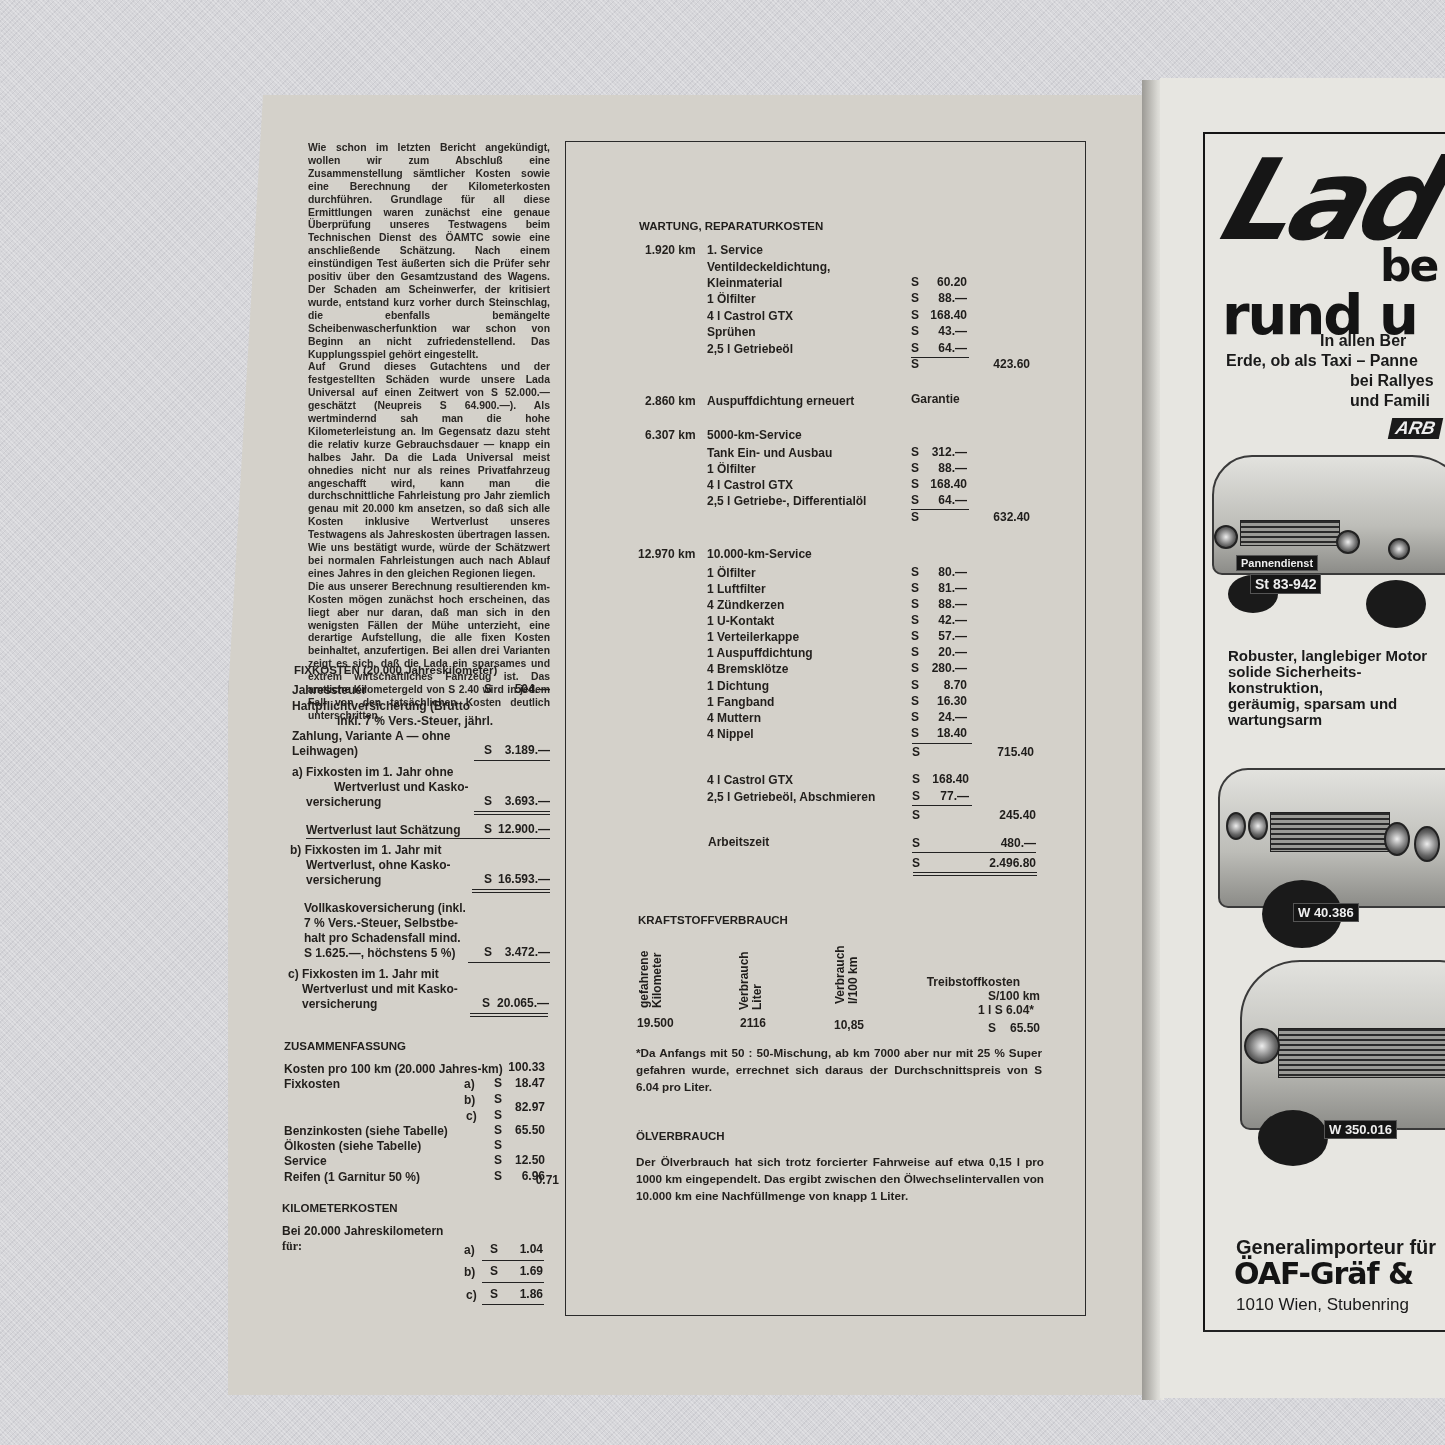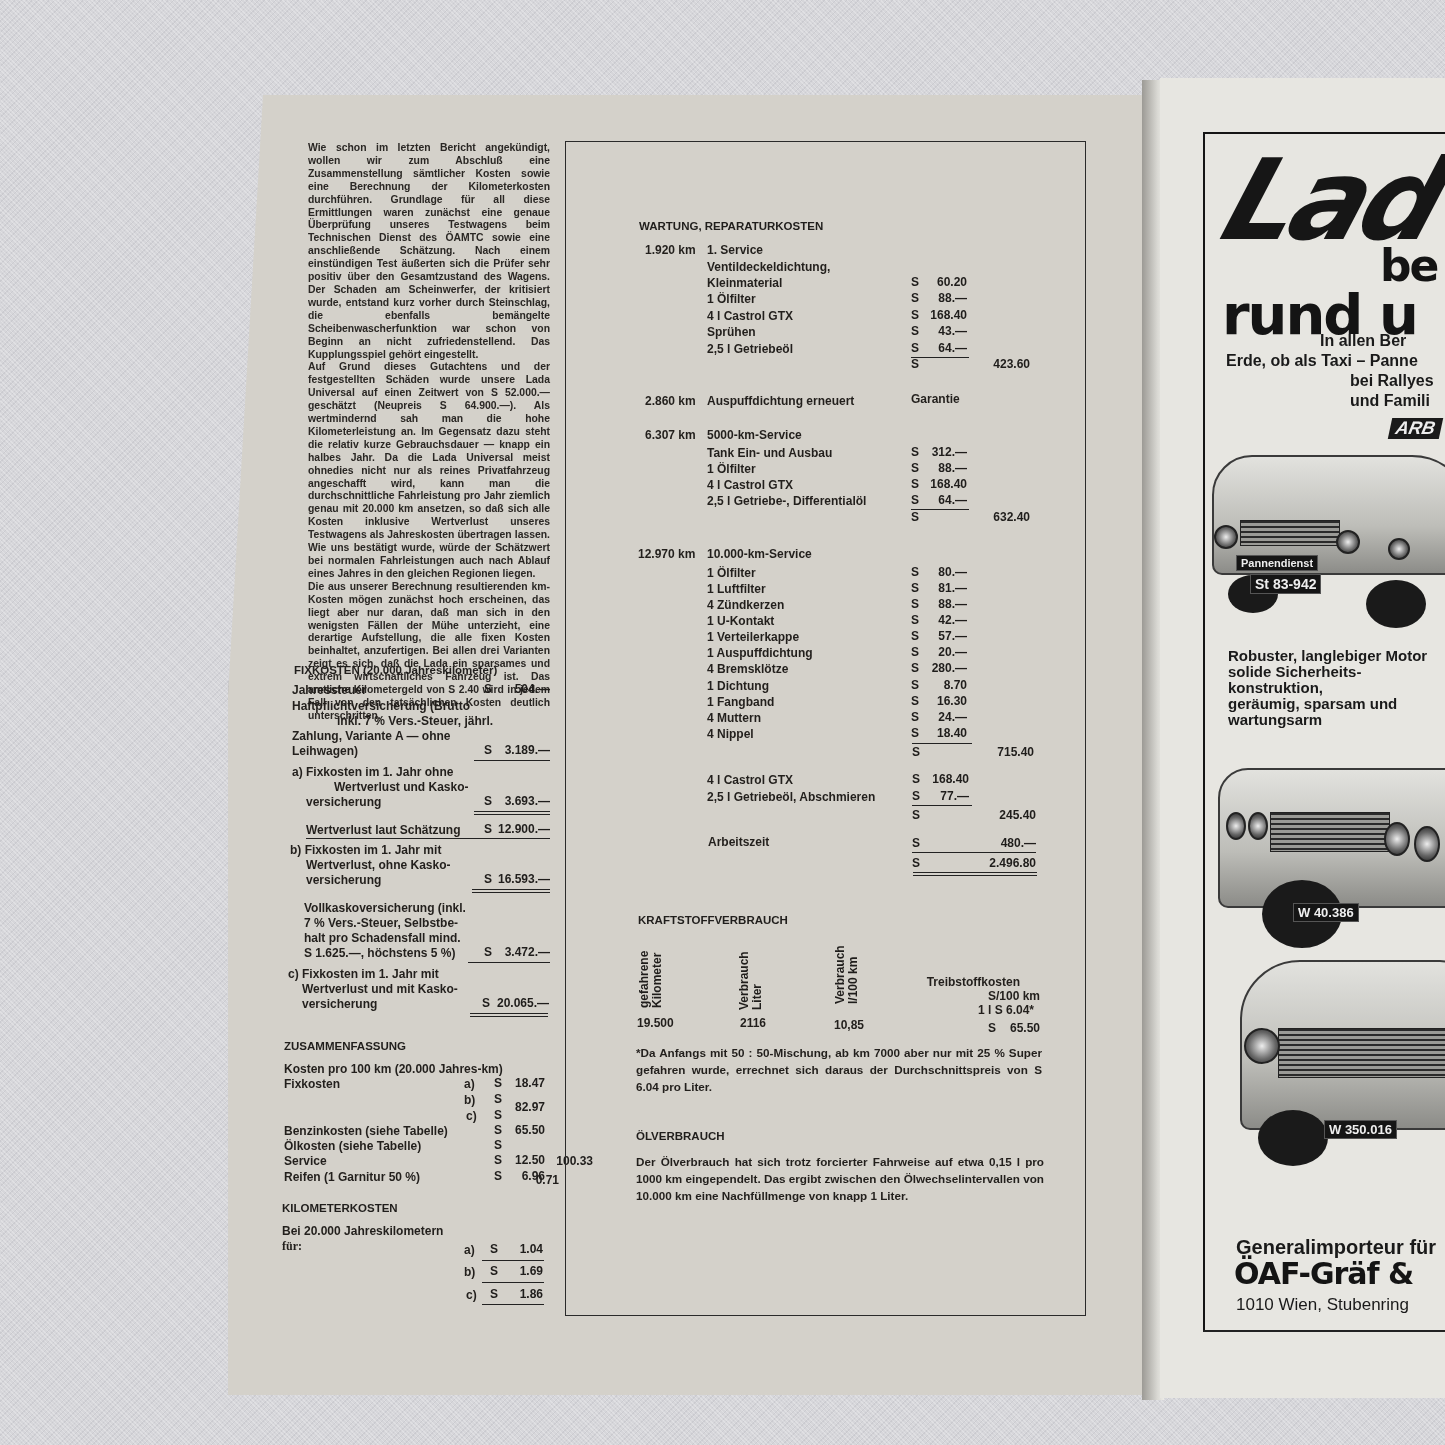--- a/index.html
+++ b/index.html
@@ -142,21 +142,21 @@
   <div class="row" style="left:464px;top:1076px;">a)</div>
   <div class="s" style="left:494px;top:1076px;">S</div>
   <div class="amt" style="left:505px;top:1076px;width:40px;">18.47</div>
 
   <div class="row" style="left:464px;top:1092px;">b)</div>
   <div class="s" style="left:494px;top:1092px;">S</div>
   <div class="amt" style="left:505px;top:1092px;width:40px;margin-top:8px;">82.97</div>
 
   <div class="row" style="left:466px;top:1108px;">c)</div>
   <div class="s" style="left:494px;top:1108px;">S</div>
-  <div class="amt" style="left:505px;top:1154px;width:40px;margin-left:48px;">100.33</div>
+  <div class="amt" style="left:505px;top:1060px;width:40px;">100.33</div>
 
   <div class="row" style="left:284px;top:1123px;">Benzinkosten (siehe Tabelle)</div>
   <div class="s" style="left:494px;top:1123px;">S</div>
   <div class="amt" style="left:505px;top:1123px;width:40px;">65.50</div>
 
   <div class="row" style="left:284px;top:1138px;">Ölkosten (siehe Tabelle)</div>
   <div class="s" style="left:494px;top:1138px;">S</div>
   <div class="amt" style="left:519px;top:1138px;width:40px;margin-top:35px;">0.71</div>
 
   <div class="row" style="left:284px;top:1153px;">Service</div>

